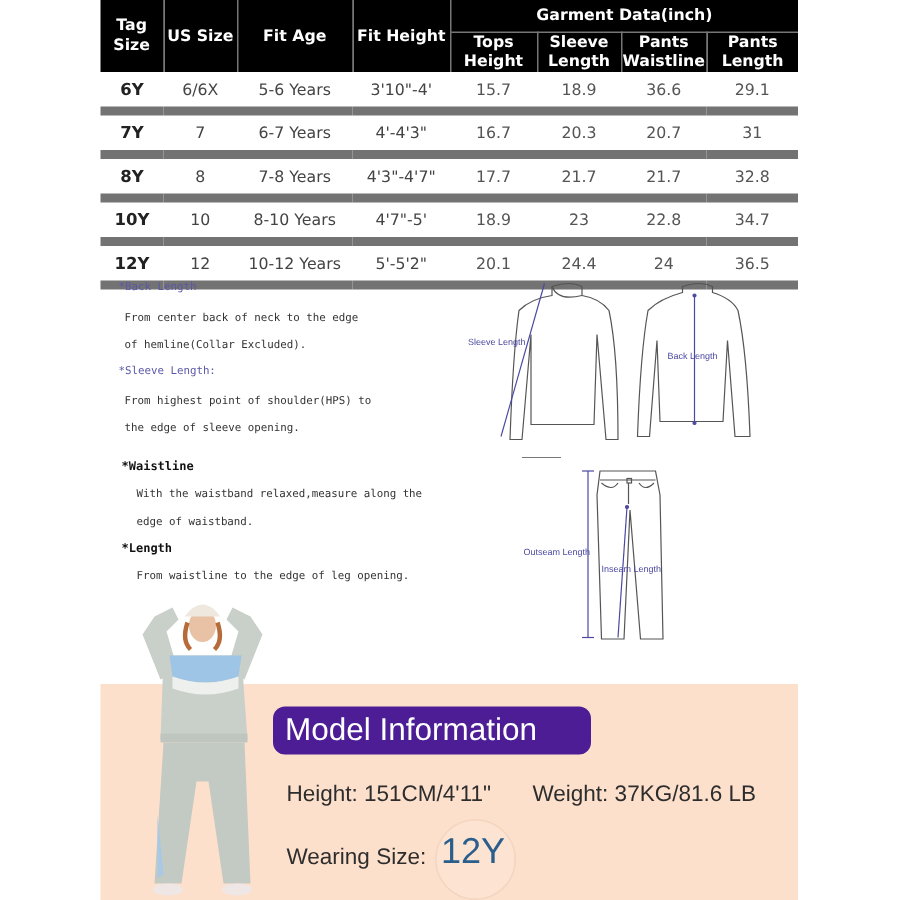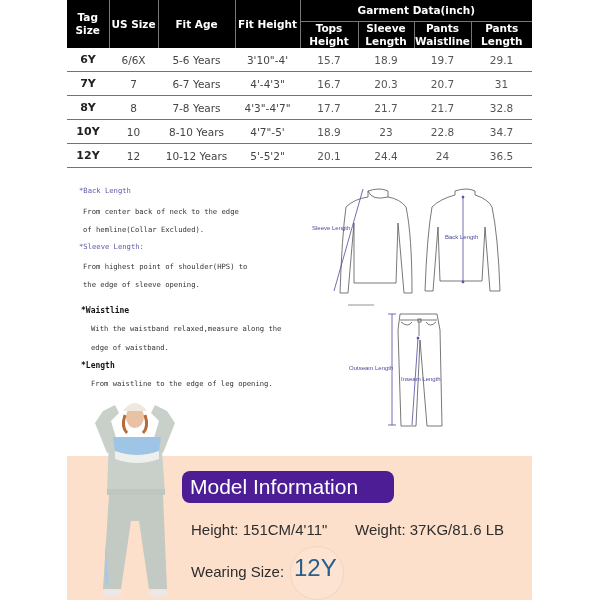--- a/index.html
+++ b/index.html
@@ -5,21 +5,21 @@
   html, body { margin:0; padding:0; background:#ffffff; }
   body { width:600px; height:600px; position:relative; overflow:hidden; font-family:"DejaVu Sans", sans-serif; }
 
   
   .size-table { position:absolute; left:67px; top:0; width:465px; border-collapse:collapse; table-layout:fixed; }
   .size-table th { background:#000; color:#fff; font-weight:bold; font-size:10.5px; line-height:13px; text-align:center; border-right:1px solid #777; padding:0; }
   .size-table th:last-child { border-right:none; }
   .size-table tr.h1 th { height:25px; }
   .size-table tr.h1 th.gd { height:21px; border-bottom:1px solid #777;margin-left:44px; }
   .size-table tr.h2 th { height:25px; }
-  .size-table td { height:23px; font-size:10.5px; color:#444; text-align:center; border-bottom:1px solid #737373; padding:0; }
+  .size-table td { height:23px; font-size:10.5px; color:#444; text-align:center; border-bottom:6px solid #737373; padding:0; }
   .size-table td.tag { font-weight:bold; color:#222; font-size:11px; }
   .size-table td.num { color:#555; }
 
   
   .notes { position:absolute; left:78px; top:178px; width:230px; font-family:"DejaVu Sans Mono", monospace; font-size:7.2px; color:#333; }
   .note-title { color:#5a58a8; margin:0; }
   .note-title.dark { color:#111; font-weight:bold; font-size:8px; }
   .note-text { margin:0; }
 
   
@@ -64,21 +64,21 @@
     </tr>
   </thead>
   <tbody>
     <tr>
       <td class="tag">6Y</td>
       <td>6/6X</td>
       <td>5-6 Years</td>
       <td>3'10"-4'</td>
       <td class="num">15.7</td>
       <td class="num">18.9</td>
-      <td class="num">19.7</td>
+      <td class="num">36.6</td>
       <td class="num">29.1</td>
     </tr>
     <tr>
       <td class="tag">7Y</td>
       <td>7</td>
       <td>6-7 Years</td>
       <td>4'-4'3"</td>
       <td class="num">16.7</td>
       <td class="num">20.3</td>
       <td class="num">20.7</td>

